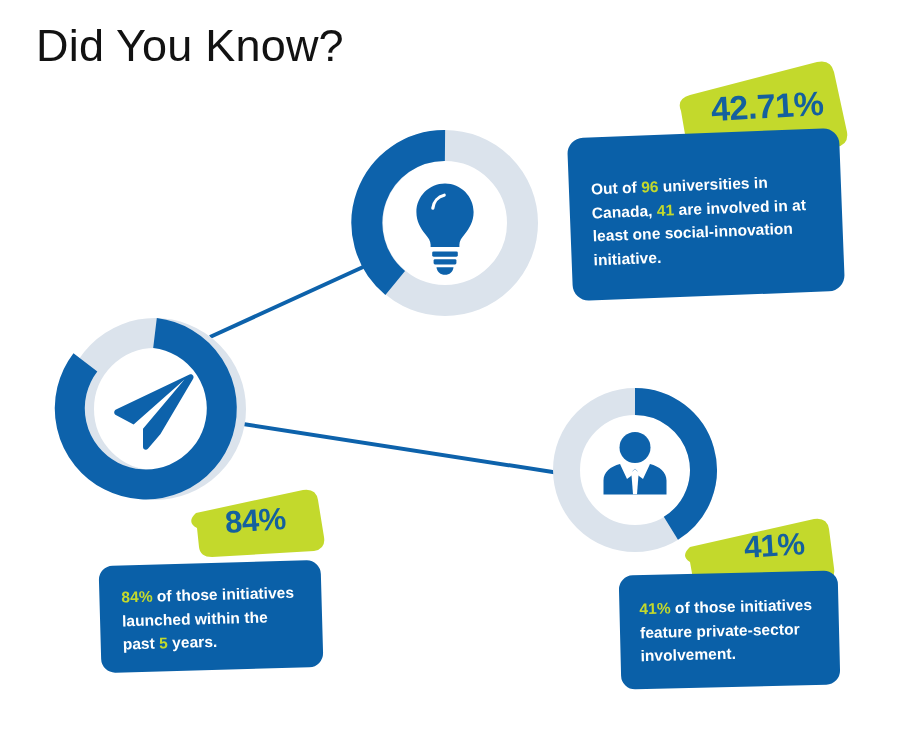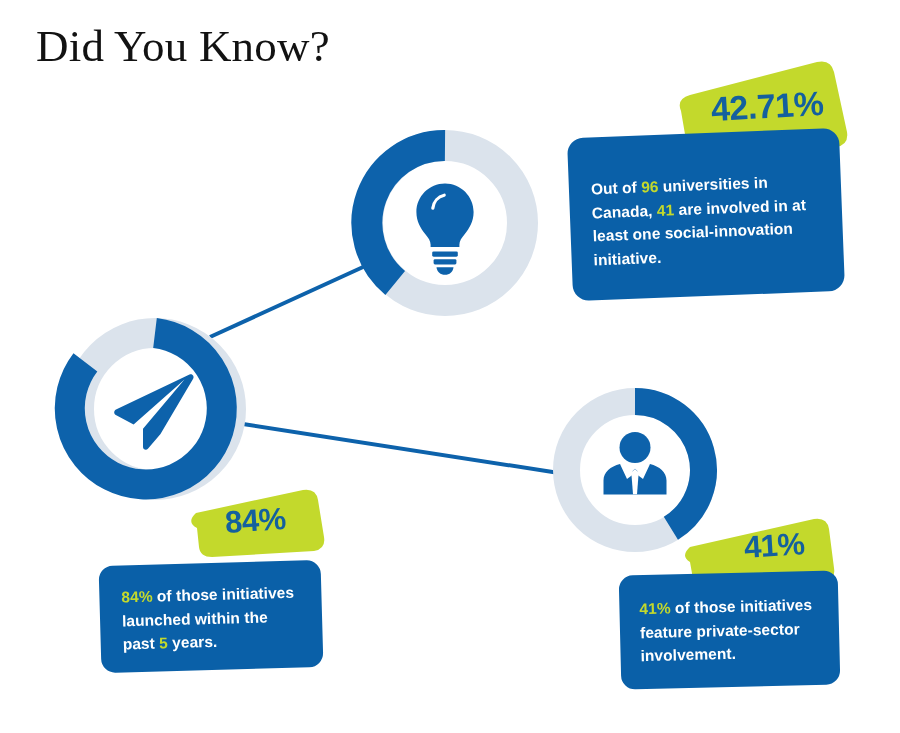--- a/index.html
+++ b/index.html
@@ -16,21 +16,21 @@
     height: 733px;
     background: #ffffff;
     overflow: hidden;
   }
 
   
   .page-title {
     position: absolute;
     left: 36px;
     top: 20px;
-    font-family: Liberation Serif, serif;
+    font-family: Liberation Sans, sans-serif;
     font-size: 45px;
     font-weight: 400;
     color: #121212;
     letter-spacing: 0.2px;
     white-space: nowrap;
   }
 
   
   .layer {
     position: absolute;

